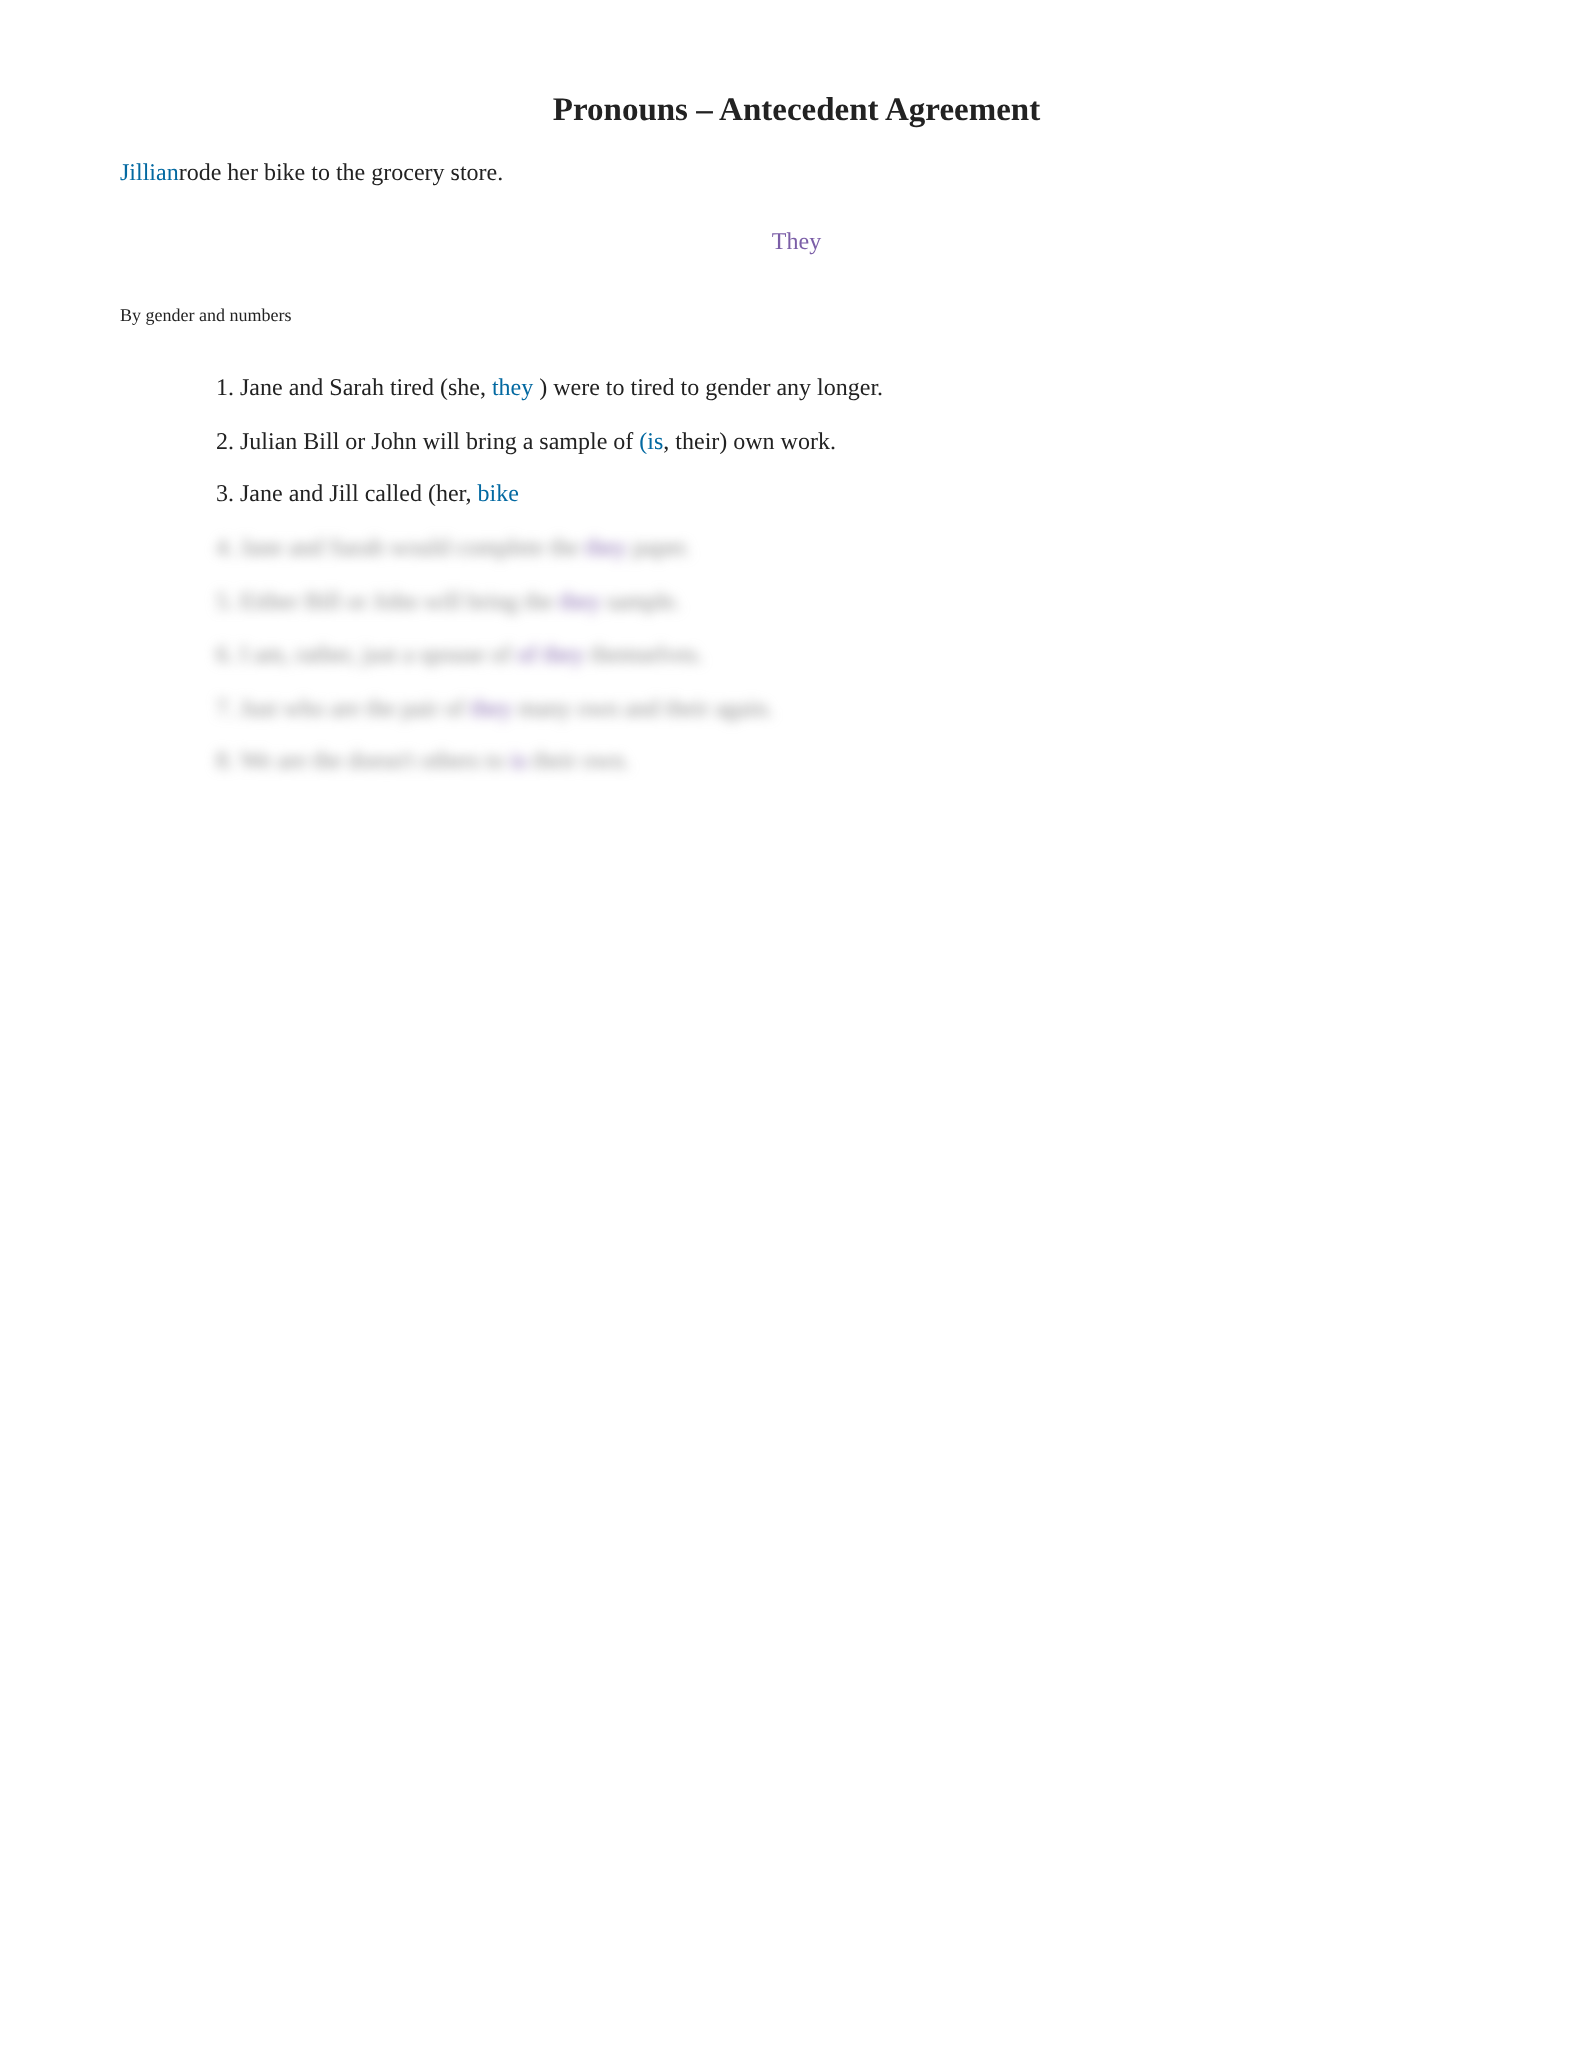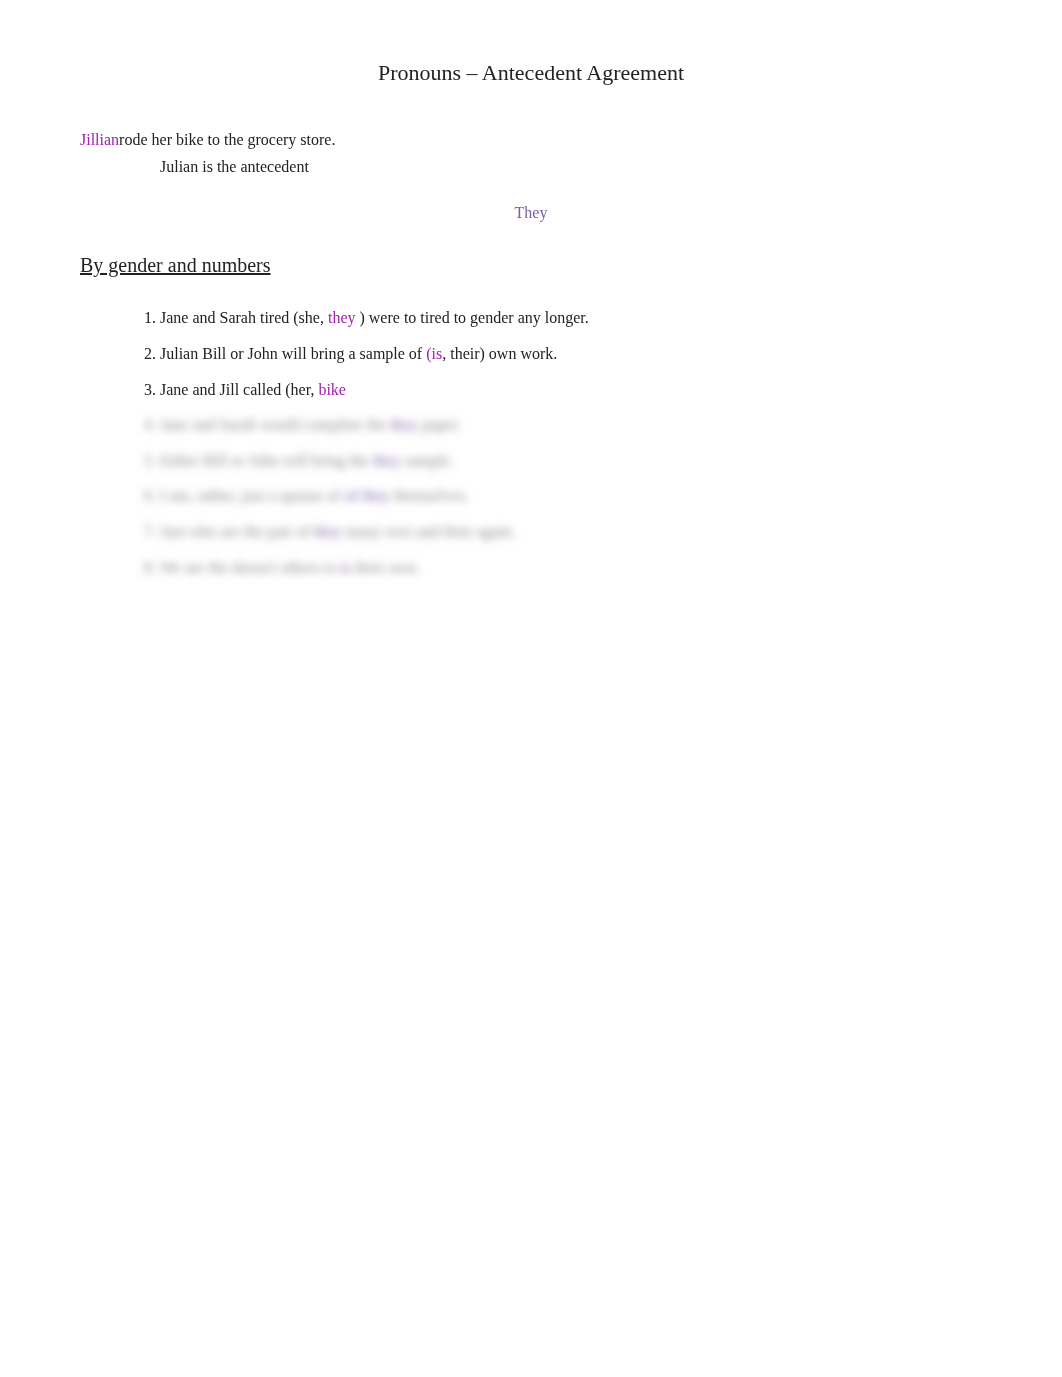--- a/index.html
+++ b/index.html
@@ -14,48 +14,47 @@
       font-size: 16px;
       color: #222222;
       width: 1062px;
       min-height: 1377px;
       padding: 60px 80px;
     }
 
     .page-title {
       text-align: center;
       font-size: 22px;
-      font-weight: normal;
-      margin-bottom: 40px;
+      font-weight: bold;
+      margin-bottom: 16px;
       color: #222222;
     }
 
     .section {
       margin-bottom: 24px;
     }
 
     .purple {
-      color: #a21caf;
+      color: #0369a1;
     }
 
     .indent {
       margin-left: 80px;
     }
 
     .centered-answer {
       text-align: center;
       color: #7b5ea7;
       margin-top: 4px;
     }
 
     .by-gender {
       margin-top: 16px;
       margin-bottom: 28px;
-      font-size: 20px;
-      text-decoration: underline;
+      font-size: 12px;
     }
 
     ol {
       margin-left: 80px;
       margin-top: 16px;
     }
 
     ol li {
       margin-bottom: 10px;
       line-height: 1.6;
@@ -77,21 +76,20 @@
   </style>
 </head>
 <body>
 
 <h1 class="page-title">Pronouns – Antecedent Agreement</h1>
 
 <div class="section">
   <div class="line">
     <span class="purple">Jillian</span><span>rode her bike to the grocery store.</span>
   </div>
-  <div class="line indent">Julian is the antecedent</div>
 </div>
 
 <div class="section">
   <div class="centered-answer">They</div>
 </div>
 
 <div style="margin-top: 32px;"></div>
 
 <div class="by-gender">By gender and numbers</div>
 

